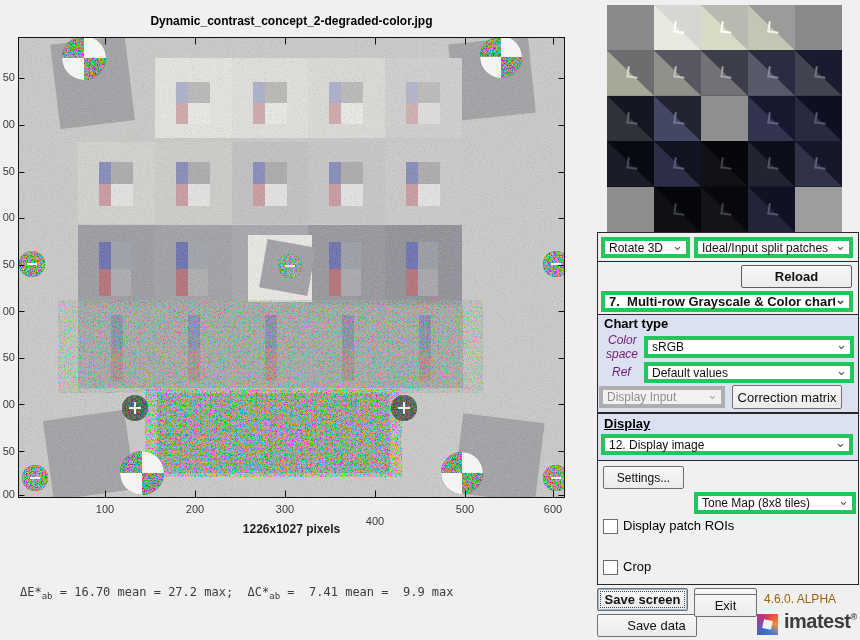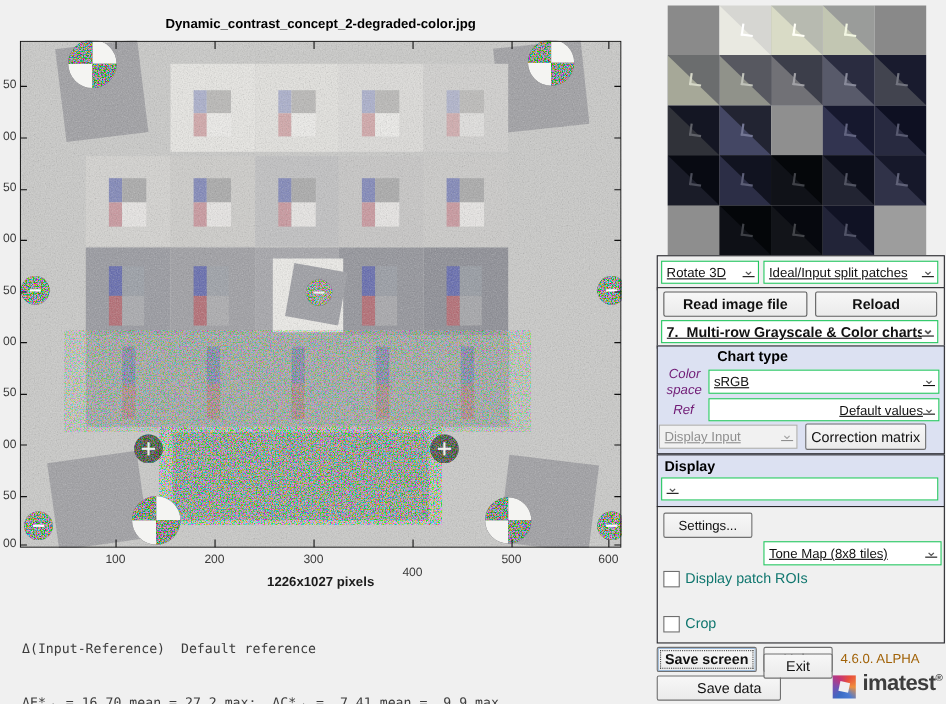--- a/index.html
+++ b/index.html
@@ -27,39 +27,39 @@
   #patch-grid{left:607px;top:5px;display:grid;
               grid-template-columns:repeat(5,47px);grid-template-rows:repeat(5,45.4px);}
   .pcell{position:relative;overflow:hidden;}
   .ptri{position:absolute;inset:0;clip-path:polygon(0 0,0 100%,100% 100%);}
   .pglyph{position:absolute;left:20px;top:17px;width:9px;height:9px;
           border-left:2px solid;border-bottom:2px solid;transform:rotate(8deg);}
 
   .frame{border:1px solid #26262b;background:#f0f0f0;}
   .frame.lav{background:var(--accent,#dce1f2);}
 
-  .select{background:#fff;border:1px solid #22c55e;font-size:12px;color:#111;
-          display:flex;align-items:center;padding-left:4px;box-sizing:border-box;cursor:default;text-decoration:underline;}
+  .select{background:#fff;border:4px solid #22c55e;font-size:12px;color:#111;
+          display:flex;align-items:center;padding-left:4px;box-sizing:border-box;cursor:default;}
   .select .txt{flex:1;white-space:pre;overflow:hidden;}
   .chev{color:#555;font-size:13px;line-height:10px;padding:0 3px 4px 0;flex:0 0 auto;}
   .select.bold{font-weight:bold;font-size:13px;}
   .select.disabled{background:#f1f1f1;border-color:#aeaeae;color:#8f8f8f;}
   .select.disabled .chev{color:#a8a8a8;}
 
   .btn{position:absolute;background:linear-gradient(#f7f7f7,#ebebeb);
        border:1px solid #707070;border-radius:2px;font-family:"Liberation Sans",sans-serif;
        font-size:13px;color:#111;text-align:center;padding:0;box-sizing:border-box;}
   .btn.bold{font-weight:bold;border-color:#5e5e5e;}
   .btn.focus{outline:1px dotted #444;outline-offset:-4px;box-shadow:0 0 0 1px #9ab8d8 inset;font-weight:bold;}
 
   .hdr{font-weight:bold;font-size:13px;color:#000;}
   .lbl{font-size:12px;color:#701a75;font-style:italic;}
 
   .cb{width:13px;height:13px;background:#fff;border:1px solid #6e6e6e;display:inline-block;}
-  .cb-label{font-size:13px;color:#0f766e;}
+  .cb-label{font-size:13px;color:#000000;}
 
   .version{font-weight:normal;font-size:12px;color:#a16207;}
   #logo-icon{width:21px;height:21px;position:relative;
              background:conic-gradient(from 210deg,#3a6bc4,#7a4fb0,#c2357a,#e84e3c,#f0903c,#4a7bd4,#3a6bc4);}
   #logo-icon:after{content:"";position:absolute;left:6px;top:6px;width:9px;height:9px;
              background:#f0f0f0;transform:rotate(12deg);}
   .wordmark{font-weight:bold;font-size:20px;color:#3d3d3d;letter-spacing:-0.5px;}
   .regmark{font-size:9px;vertical-align:8px;color:#3d3d3d;font-weight:bold;}
 </style>
 </head>
@@ -334,21 +334,20 @@
       <div class="abs xlab" style="left: 85px; top: 503px;">100</div>
       <div class="abs xlab" style="left: 175px; top: 503px;">200</div>
       <div class="abs xlab" style="left: 265px; top: 503px;">300</div>
       <div class="abs xlab" style="left: 355px; top: 503px; margin-top: 12px;">400</div>
       <div class="abs xlab" style="left: 445px; top: 503px;">500</div>
       <div class="abs xlab" style="left: 533px; top: 503px;">600</div>
     </div>
   <div class="abs caption">1226x1027 pixels</div>
 
   <div id="stats" class="abs">
-    <div class="stat-header">Δ(Input-Reference)  Default reference</div>
     <div id="stat-lines"><div class="stat-line"><span>ΔE*</span><span class="sub">ab</span><span> = 16.70 mean = 27.2 max;  </span><span>ΔC*</span><span class="sub">ab</span><span> =  7.41 mean =  9.9 max</span></div></div>
   </div>
 
   <div id="patch-grid" class="abs">
       <div class="pcell" style="background: rgb(138, 138, 138);"></div>
       <div class="pcell" style="background: rgb(214, 214, 210);">
         <div class="ptri" style="background: rgb(233, 233, 225);"></div>
         <span class="pglyph" style="border-color: rgb(255, 255, 255);"></span>
       </div>
       <div class="pcell" style="background: rgb(183, 186, 176);">
@@ -437,66 +436,66 @@
   <div class="abs select" style="left:601px;top:237px;width:89px;height:21px;">
     <span class="txt">Rotate 3D</span>
       <span class="chev">⌄</span>
   </div>
   <div class="abs select" style="left:694px;top:237px;width:159px;height:21px;">
     <span class="txt">Ideal/Input split patches</span>
       <span class="chev">⌄</span>
   </div>
 
   <div class="abs frame" style="left:597px;top:261px;width:260px;height:54px;"></div>
-  <button class="btn bold" style="left:603px;top:265px;width:131px;height:23px;">Read image file</button>
   <button class="btn bold" style="left:741px;top:265px;width:111px;height:23px;">Reload</button>
   <div class="abs select bold" style="left:601px;top:291px;width:252px;height:21px;">
     <span class="txt">7.  Multi-row Grayscale &amp; Color charts</span>
       <span class="chev">⌄</span>
   </div>
 
   <div class="abs frame lav" style="left:597px;top:314px;width:260px;height:97px;"></div>
-  <div class="abs hdr" style="left:604px;top:316px;margin-left:48px;">Chart type</div>
+  <div class="abs hdr" style="left:604px;top:316px;">Chart type</div>
   <div class="abs lbl" style="left:608px;top:333px;">Color</div>
   <div class="abs lbl" style="left:606px;top:347px;">space</div>
   <div class="abs select" style="left:644px;top:336px;width:210px;height:22px;">
     <span class="txt">sRGB</span>
       <span class="chev">⌄</span>
   </div>
   <div class="abs lbl" style="left:612px;top:365px;">Ref</div>
-  <div class="abs select" style="left:644px;top:362px;width:210px;height:21px;text-align:right;">
+  <div class="abs select" style="left:644px;top:362px;width:210px;height:21px;">
     <span class="txt">Default values</span>
       <span class="chev">⌄</span>
   </div>
   <div class="abs select disabled" style="left:599px;top:386px;width:126px;height:22px;">
     <span class="txt">Display Input</span>
       <span class="chev">⌄</span>
   </div>
   <button class="btn" style="left:732px;top:385px;width:110px;height:24px;">Correction matrix</button>
 
   <div class="abs frame lav" style="left:597px;top:413px;width:260px;height:46px;"></div>
-  <div class="abs hdr" style="left:604px;top:416px;">Display</div>
+  <div class="abs hdr" style="left:604px;top:416px;text-decoration:underline;">Display</div>
   <div class="abs select" style="left:601px;top:434px;width:252px;height:21px;">
+    <span class="txt">12. Display image</span>
       <span class="chev">⌄</span>
   </div>
 
   <div class="abs frame" style="left:597px;top:460px;width:260px;height:123px;"></div>
   <button class="btn" style="left:603px;top:466px;width:81px;height:23px;font-size:12px;">Settings...</button>
   <div class="abs select" style="left:694px;top:492px;width:162px;height:22px;">
     <span class="txt">Tone Map (8x8 tiles)</span>
       <span class="chev">⌄</span>
   </div>
   <span class="abs cb" style="left:603px;top:519px;"></span>
   <span class="abs cb-label" style="left:623px;top:518px;">Display patch ROIs</span>
   <span class="abs cb" style="left:603px;top:560px;"></span>
   <span class="abs cb-label" style="left:623px;top:559px;">Crop</span>
 
   <button class="btn focus" style="left:597px;top:588px;width:91px;height:23px;">Save screen</button>
   <button class="btn" style="left:694px;top:588px;width:63px;height:23px;">Help</button>
   <div class="abs version" style="left:764px;top:592px;">4.6.0. ALPHA</div>
-  <button class="btn" style="left:597px;top:614px;width:113px;height:23px;padding-left:19px;">Save data</button>
+  <button class="btn" style="left:597px;top:614px;width:100px;height:23px;padding-left:19px;">Save data</button>
   <button class="btn" style="left:694px;top:594px;width:63px;height:23px;">Exit</button>
   <div id="logo-icon" class="abs" style="left:757px;top:614px;"></div>
   <div class="abs" style="left:784px;top:610px;">
     <span class="wordmark">imatest</span><span class="regmark">®</span>
   </div>
 
 </div>
 
 </body></html>

